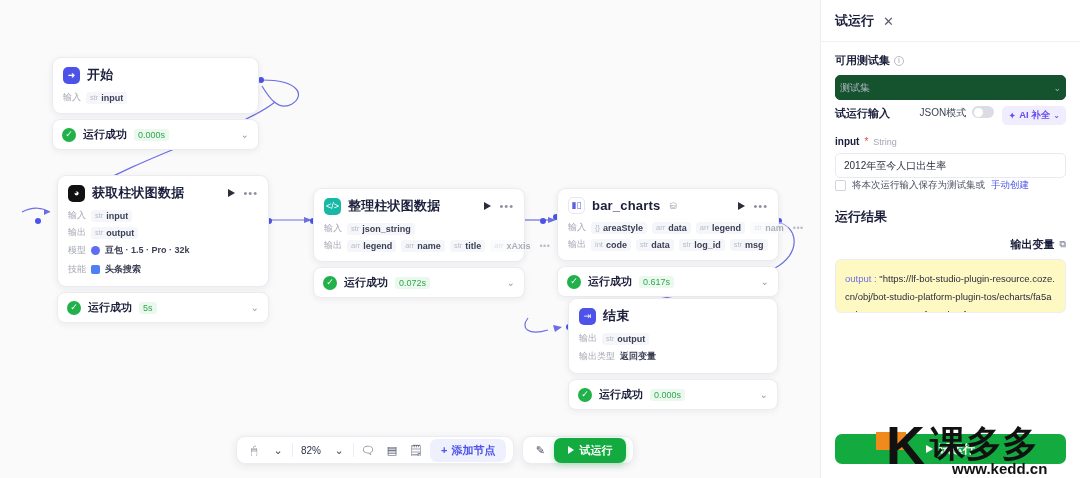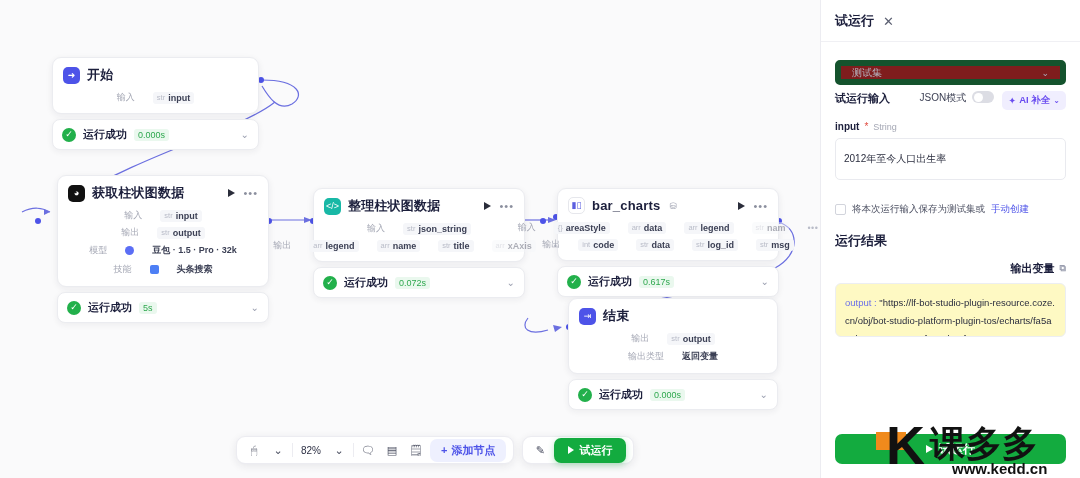--- a/index.html
+++ b/index.html
@@ -39,21 +39,21 @@
   .node-title { font-size: 13px; color: #1c1f3c; font-weight: bold; letter-spacing: .2px; }
   .node-sub-ico { font-size: 9px; color: #a8abb8; margin-left: 2px; }
   .node-head-actions { margin-left: auto; display: flex; align-items: center; gap: 8px; }
   .play-tri {
     width: 0; height: 0; border-left: 7px solid #2a2d3a;
     border-top: 4.5px solid transparent; border-bottom: 4.5px solid transparent;
   }
   .dots { color: #8b8f9e; font-size: 11px; letter-spacing: 1px; line-height: 6px; }
 
   .node-rows { margin-top: 7px; display: flex; flex-direction: column; gap: 4px; }
-  .nrow { display: flex; align-items: center; gap: 18px; font-size: 9px; white-space: nowrap; justify-content: center; }
+  .nrow { display: flex; align-items: center; gap: 5px; font-size: 9px; white-space: nowrap; }
   .nrow-label { color: #a4a7b4; flex: 0 0 auto; font-size: 9px; }
   .chip {
     display: inline-flex; align-items: center; gap: 3px;
     background: #f5f6f9; border-radius: 3px; padding: 1px 4px;
     font-size: 9px; color: #3c4055; font-weight: bold;
   }
   .chip.plain { background: transparent; padding: 1px 0; }
   .chip .t { color: #b9bcc8; font-size: 7.5px; font-weight: normal; }
   .chip-faded { opacity: .42; }
   .mini-dots { color: #b9bcc8; font-size: 9px; letter-spacing: .5px; }
@@ -117,46 +117,46 @@
   .p-badge .lnk { color: #2d9c4c; text-decoration: none; }
   .p-close { margin-left: 9px; color: #5a5e70; font-size: 13px; line-height: 1; }
 
   .p-body { flex: 1; overflow: hidden; padding: 11px 14px 0 14px; }
   .sec-label { font-size: 11px; color: #1c1f3c; font-weight: bold; display: flex; align-items: center; gap: 4px; }
   .info-i {
     width: 10px; height: 10px; border-radius: 50%; border: 1px solid #b8bcc8;
     color: #b8bcc8; font-size: 7px; display: inline-flex; align-items: center; justify-content: center; line-height: 1;
   }
   .select-box {
-    margin-top: 7px; height: 25px; border: 6px solid #14532d; border-radius: 5px; background: #7f1d1d;
-    display: flex; align-items: center; padding: 0 11px; font-size: 10px; color: #b6b9c5;
+    margin-top: 7px; height: 25px; border: 1px solid #14532d; border-radius: 5px; background: #14532d;
+    display: flex; align-items: center; padding: 0 4px; font-size: 10px; color: #b6b9c5;
   }
   .select-box .chev { color: #a9adbb; font-size: 9px; }
 
   .row-inline { display: flex; align-items: flex-start; margin-top: 6px; }
   .json-label { margin-left: auto; font-size: 10px; color: #3a3e52; }
   .switch {
     width: 22px; height: 12px; border-radius: 7px; background: #dcdde4; margin-left: 6px; position: relative;
   }
   .switch::after { content:""; position:absolute; top:1.5px; left:1.5px; width:9px; height:9px; border-radius:50%; background:#fff; }
   .ai-btn {
     margin-left: 8px; background: #f0eefe; color: #6a4df0; border-radius: 5px;
     font-size: 9.5px; font-weight: bold; padding: 3px 6px; display: flex; align-items: center; gap: 3px;
   }
   .ai-btn .chev { color: #6a4df0; font-size: 8px; }
 
   .field-label { margin-top: 11px; display: flex; align-items: center; gap: 5px; }
   .fl-name { font-size: 10px; color: #1c1f3c; font-weight: bold; }
   .fl-star { color: #e0483d; font-size: 10px; }
   .fl-type { font-size: 9px; color: #a4a7b4; }
   .text-input {
-    margin-top: 6px; height: 42px; border: 1px solid #e9eaef; border-radius: 5px;
+    margin-top: 6px; height: 25px; border: 1px solid #e9eaef; border-radius: 5px;
     display: flex; align-items: center; padding: 0 8px; font-size: 10px; color: #2a2d3e; background: #fff;
   }
-  .chk-row { margin-top: 23px; display: flex; align-items: center; gap: 6px; font-size: 9.5px; color: #4a4e60; }
+  .chk-row { margin-top: 1px; display: flex; align-items: center; gap: 6px; font-size: 9.5px; color: #4a4e60; }
   .chk-box { width: 11px; height: 11px; border: 1px solid #d2d4dc; border-radius: 2px; background: #fff; flex: 0 0 auto; }
   .chk-link { color: #4d53e8; }
 
   .res-title { margin-top: 16px; font-size: 13px; font-weight: bold; color: #1c1f3c; }
   .out-title { margin-top: 11px; font-size: 11px; font-weight: bold; color: #1c1f3c; display: flex; align-items: center; gap: 5px; justify-content: flex-end; }
   .copy-ico { font-size: 9px; color: #9a9eaf; }
   .out-box {
     margin-top: 7px; border: 1px solid #eceef2; border-radius: 6px; background: #fef9c3;
     padding: 8px 9px; height: 54px; overflow: hidden;
   }
@@ -444,20 +444,24 @@
     </div>
   </div>
 
   <div id="panel">
     <div class="p-head">
       <span class="p-title">试运行</span>
       <span class="p-close">✕</span>
     </div>
 
     <div class="p-body">
+      <div class="sec-label">
+        <span>可用测试集</span>
+        <span class="info-i">i</span>
+      </div>
       <div class="select-box">
         <span>测试集</span>
         <span class="chev">⌄</span>
       </div>
 
       <div class="row-inline">
         <span class="sec-label">试运行输入</span>
         <span class="json-label">JSON模式</span>
         <span class="switch"></span>
         <span class="ai-btn">

